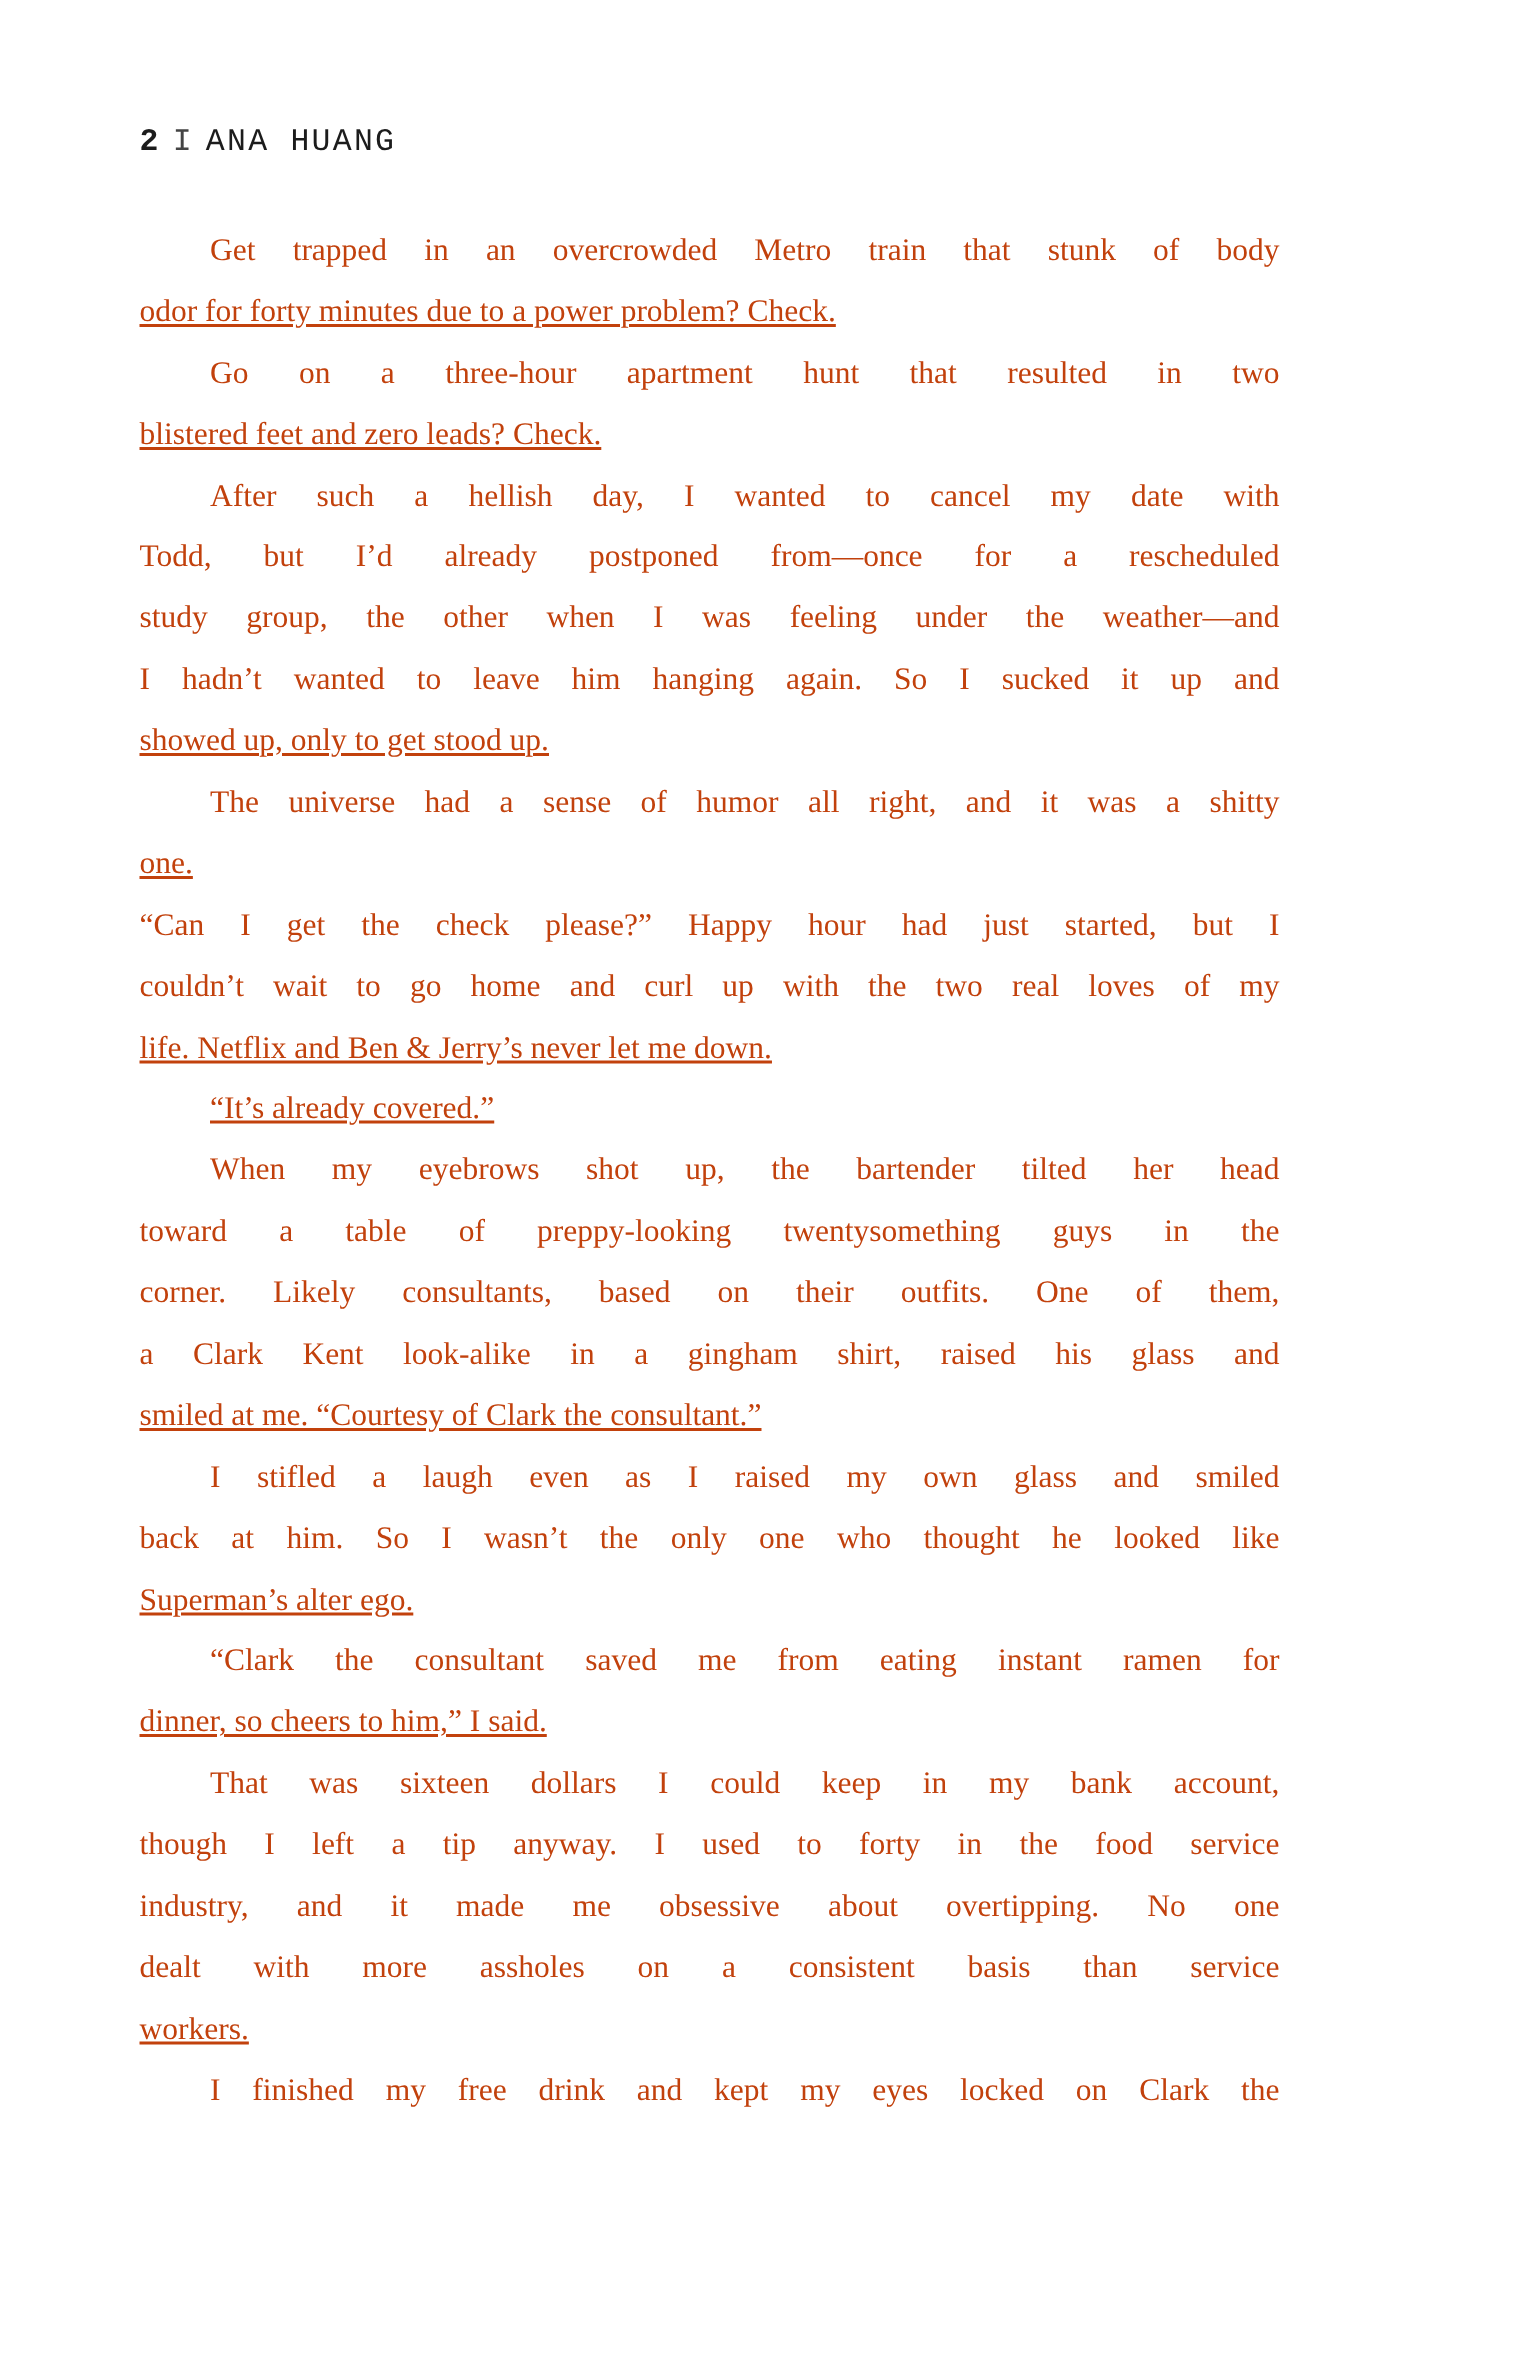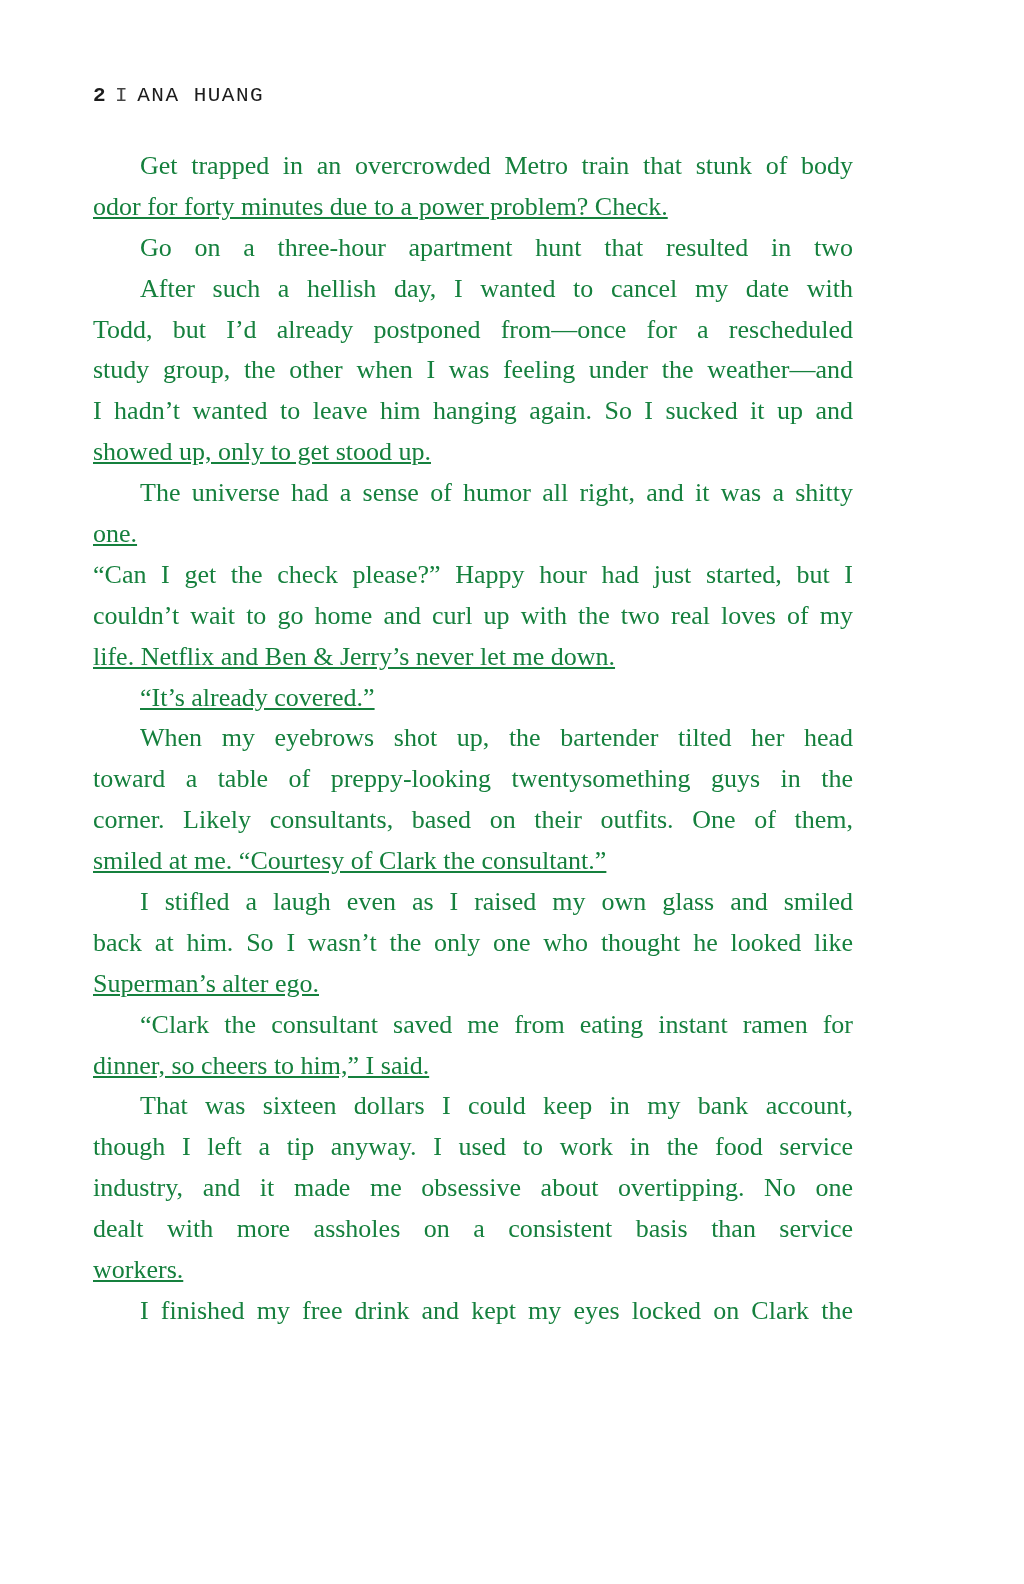--- a/index.html
+++ b/index.html
@@ -33,23 +33,23 @@
     margin: 0 8px;
     font-weight: normal;
     color: #444;
   }
   .text-block {
     position: absolute;
     left: 93px;
     top: 146px;
     width: 760px;
     font-family: "Liberation Serif", "DejaVu Serif", serif;
-    font-size: 26px;
+    font-size: 21px;
     line-height: 40.9px;
-    color: #15803d;
+    color: #c2410c;
   }
   .line {
     display: block;
     height: 40.9px;
     white-space: nowrap;
     text-align: justify;
     text-align-last: justify;
     overflow: visible;
   }
   .line.indent {
@@ -64,39 +64,41 @@
 <body>
 
 <div class="running-head">
   <span class="page-num">2</span><span class="sep">I</span><span>ANA HUANG</span>
 </div>
 
 <div class="text-block" id="text-block">
     <span class="line indent">Get trapped in an overcrowded Metro train that stunk of body</span>
     <span class="line last">odor for forty minutes due to a power problem? Check.</span>
     <span class="line indent">Go on a three-hour apartment hunt that resulted in two</span>
+    <span class="line last">blistered feet and zero leads? Check.</span>
     <span class="line indent">After such a hellish day, I wanted to cancel my date with</span>
     <span class="line">Todd, but I’d already postponed from—once for a rescheduled</span>
     <span class="line">study group, the other when I was feeling under the weather—and</span>
     <span class="line">I hadn’t wanted to leave him hanging again. So I sucked it up and</span>
     <span class="line last">showed up, only to get stood up.</span>
     <span class="line indent">The universe had a sense of humor all right, and it was a shitty</span>
     <span class="line last">one.</span>
     <span class="line">“Can I get the check please?” Happy hour had just started, but I</span>
     <span class="line">couldn’t wait to go home and curl up with the two real loves of my</span>
     <span class="line last">life. Netflix and Ben &amp; Jerry’s never let me down.</span>
     <span class="line indent last">“It’s already covered.”</span>
     <span class="line indent">When my eyebrows shot up, the bartender tilted her head</span>
     <span class="line">toward a table of preppy-looking twentysomething guys in the</span>
     <span class="line">corner. Likely consultants, based on their outfits. One of them,</span>
+    <span class="line">a Clark Kent look-alike in a gingham shirt, raised his glass and</span>
     <span class="line last">smiled at me. “Courtesy of Clark the consultant.”</span>
     <span class="line indent">I stifled a laugh even as I raised my own glass and smiled</span>
     <span class="line">back at him. So I wasn’t the only one who thought he looked like</span>
     <span class="line last">Superman’s alter ego.</span>
     <span class="line indent">“Clark the consultant saved me from eating instant ramen for</span>
     <span class="line last">dinner, so cheers to him,” I said.</span>
     <span class="line indent">That was sixteen dollars I could keep in my bank account,</span>
-    <span class="line">though I left a tip anyway. I used to work in the food service</span>
+    <span class="line">though I left a tip anyway. I used to forty in the food service</span>
     <span class="line">industry, and it made me obsessive about overtipping. No one</span>
     <span class="line">dealt with more assholes on a consistent basis than service</span>
     <span class="line last">workers.</span>
     <span class="line indent">I finished my free drink and kept my eyes locked on Clark the</span>
   </div>
 
 </body></html>

